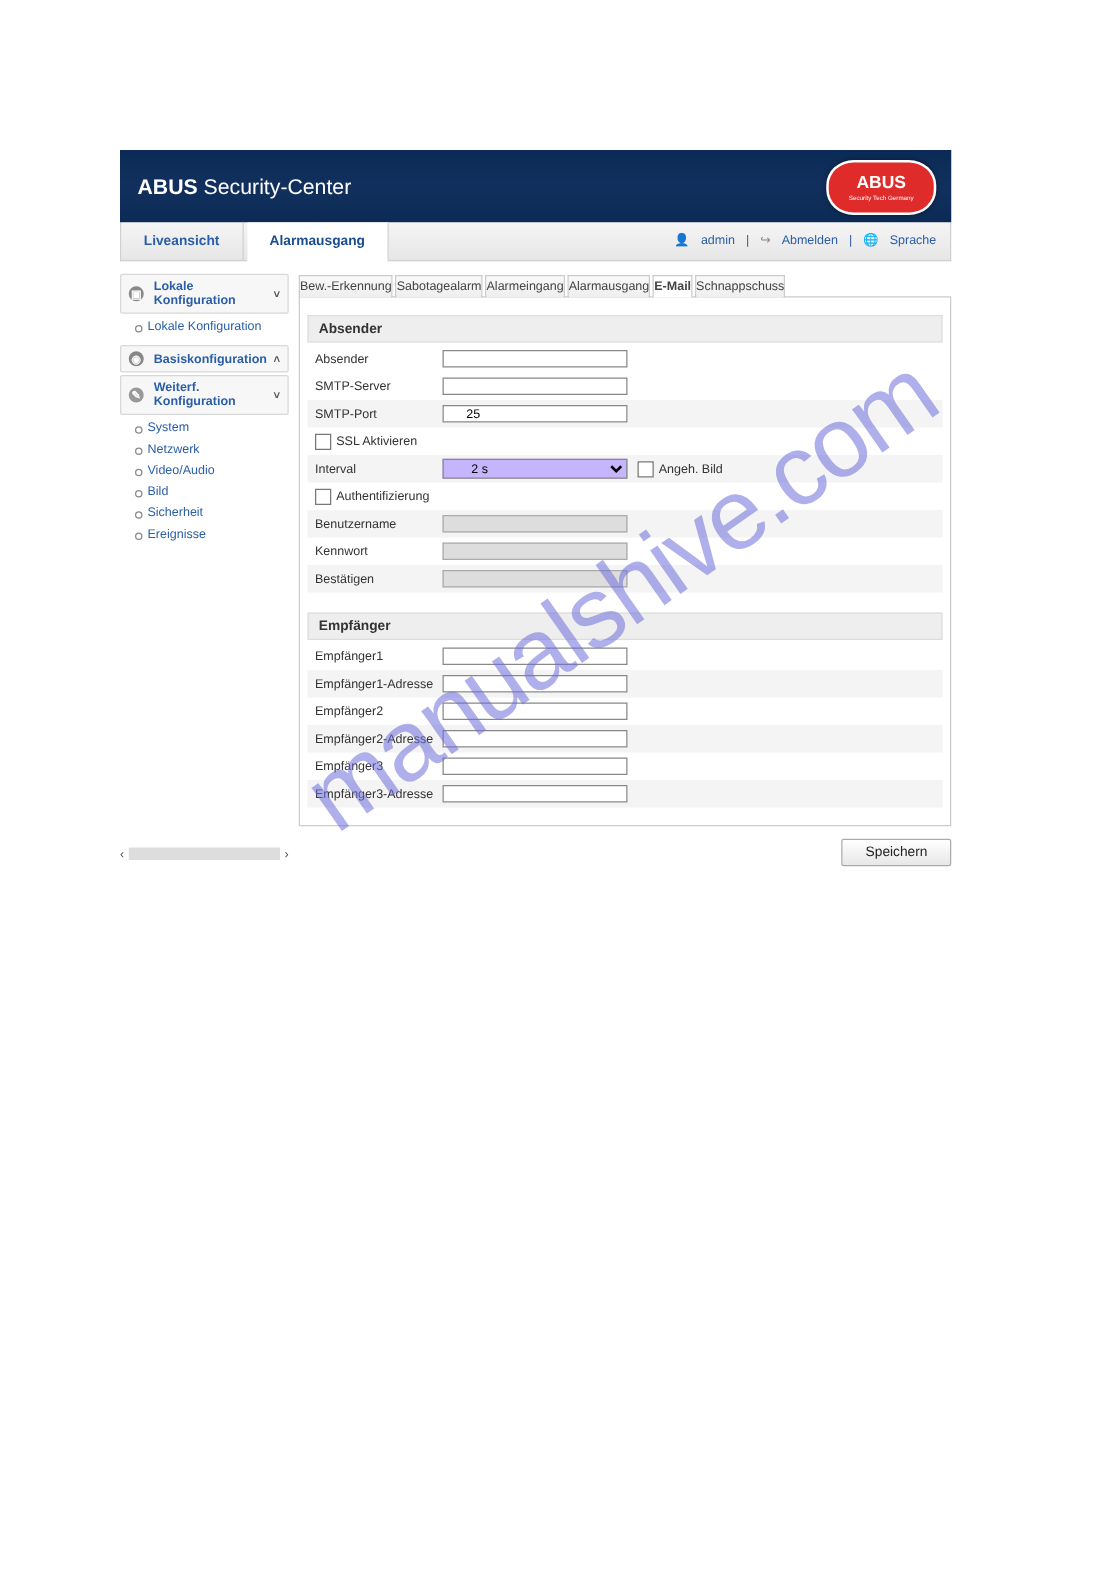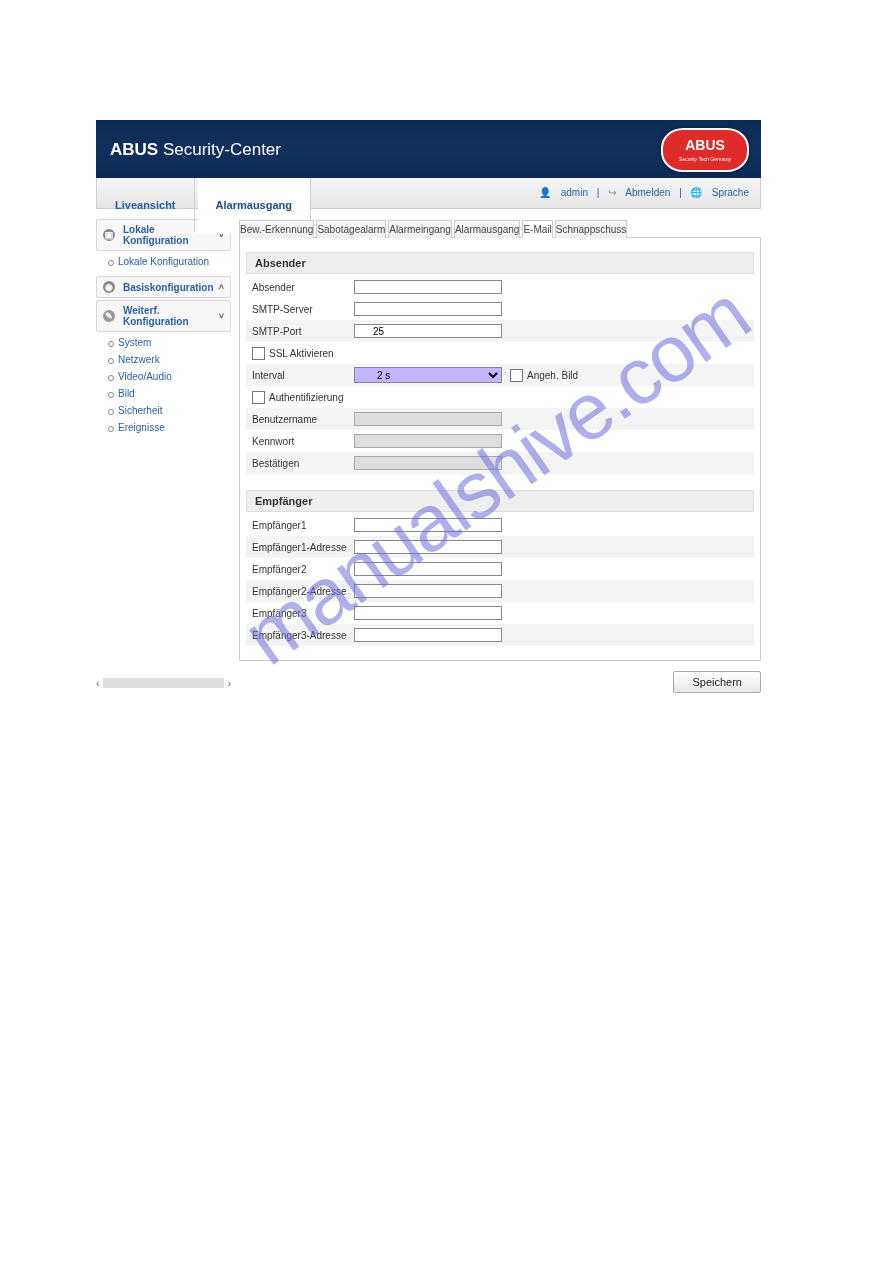--- a/index.html
+++ b/index.html
@@ -73,21 +73,21 @@
     background: linear-gradient(#f5f5f5,#e6e6e6);
     border: 1px solid #d0d0d0;
     border-top: none;
     height: 30px;
     position: relative;
   }
   .nav-tab {
     display: inline-block;
     height: 30px;
     line-height: 30px;
-    padding: 12px 18px;
+    padding: 0 18px;
     font-size: 11px;
     font-weight: bold;
     color: #2a5ea8;
     border-right: 1px solid #d0d0d0;
     cursor: pointer;
   }
   .nav-tab.active {
     background: #fff;
     color: #1a4d8f;
     border-bottom: 2px solid #fff;
@@ -178,21 +178,21 @@
     padding: 3px 0;
     font-size: 10px;
     color: #444;
     cursor: pointer;
     border-bottom: none;
     position: relative;
     top: 1px;
   }
   .sub-tab.active {
     background: #fff;
-    font-weight: normal;
+    font-weight: bold;
     z-index: 2;
   }
   .form-panel {
     border: 1px solid #ccc;
     background: #fff;
     padding: 8px 6px 14px 6px;
   }
   .section-head {
     background: #eee;
     border: 1px solid #ddd;

